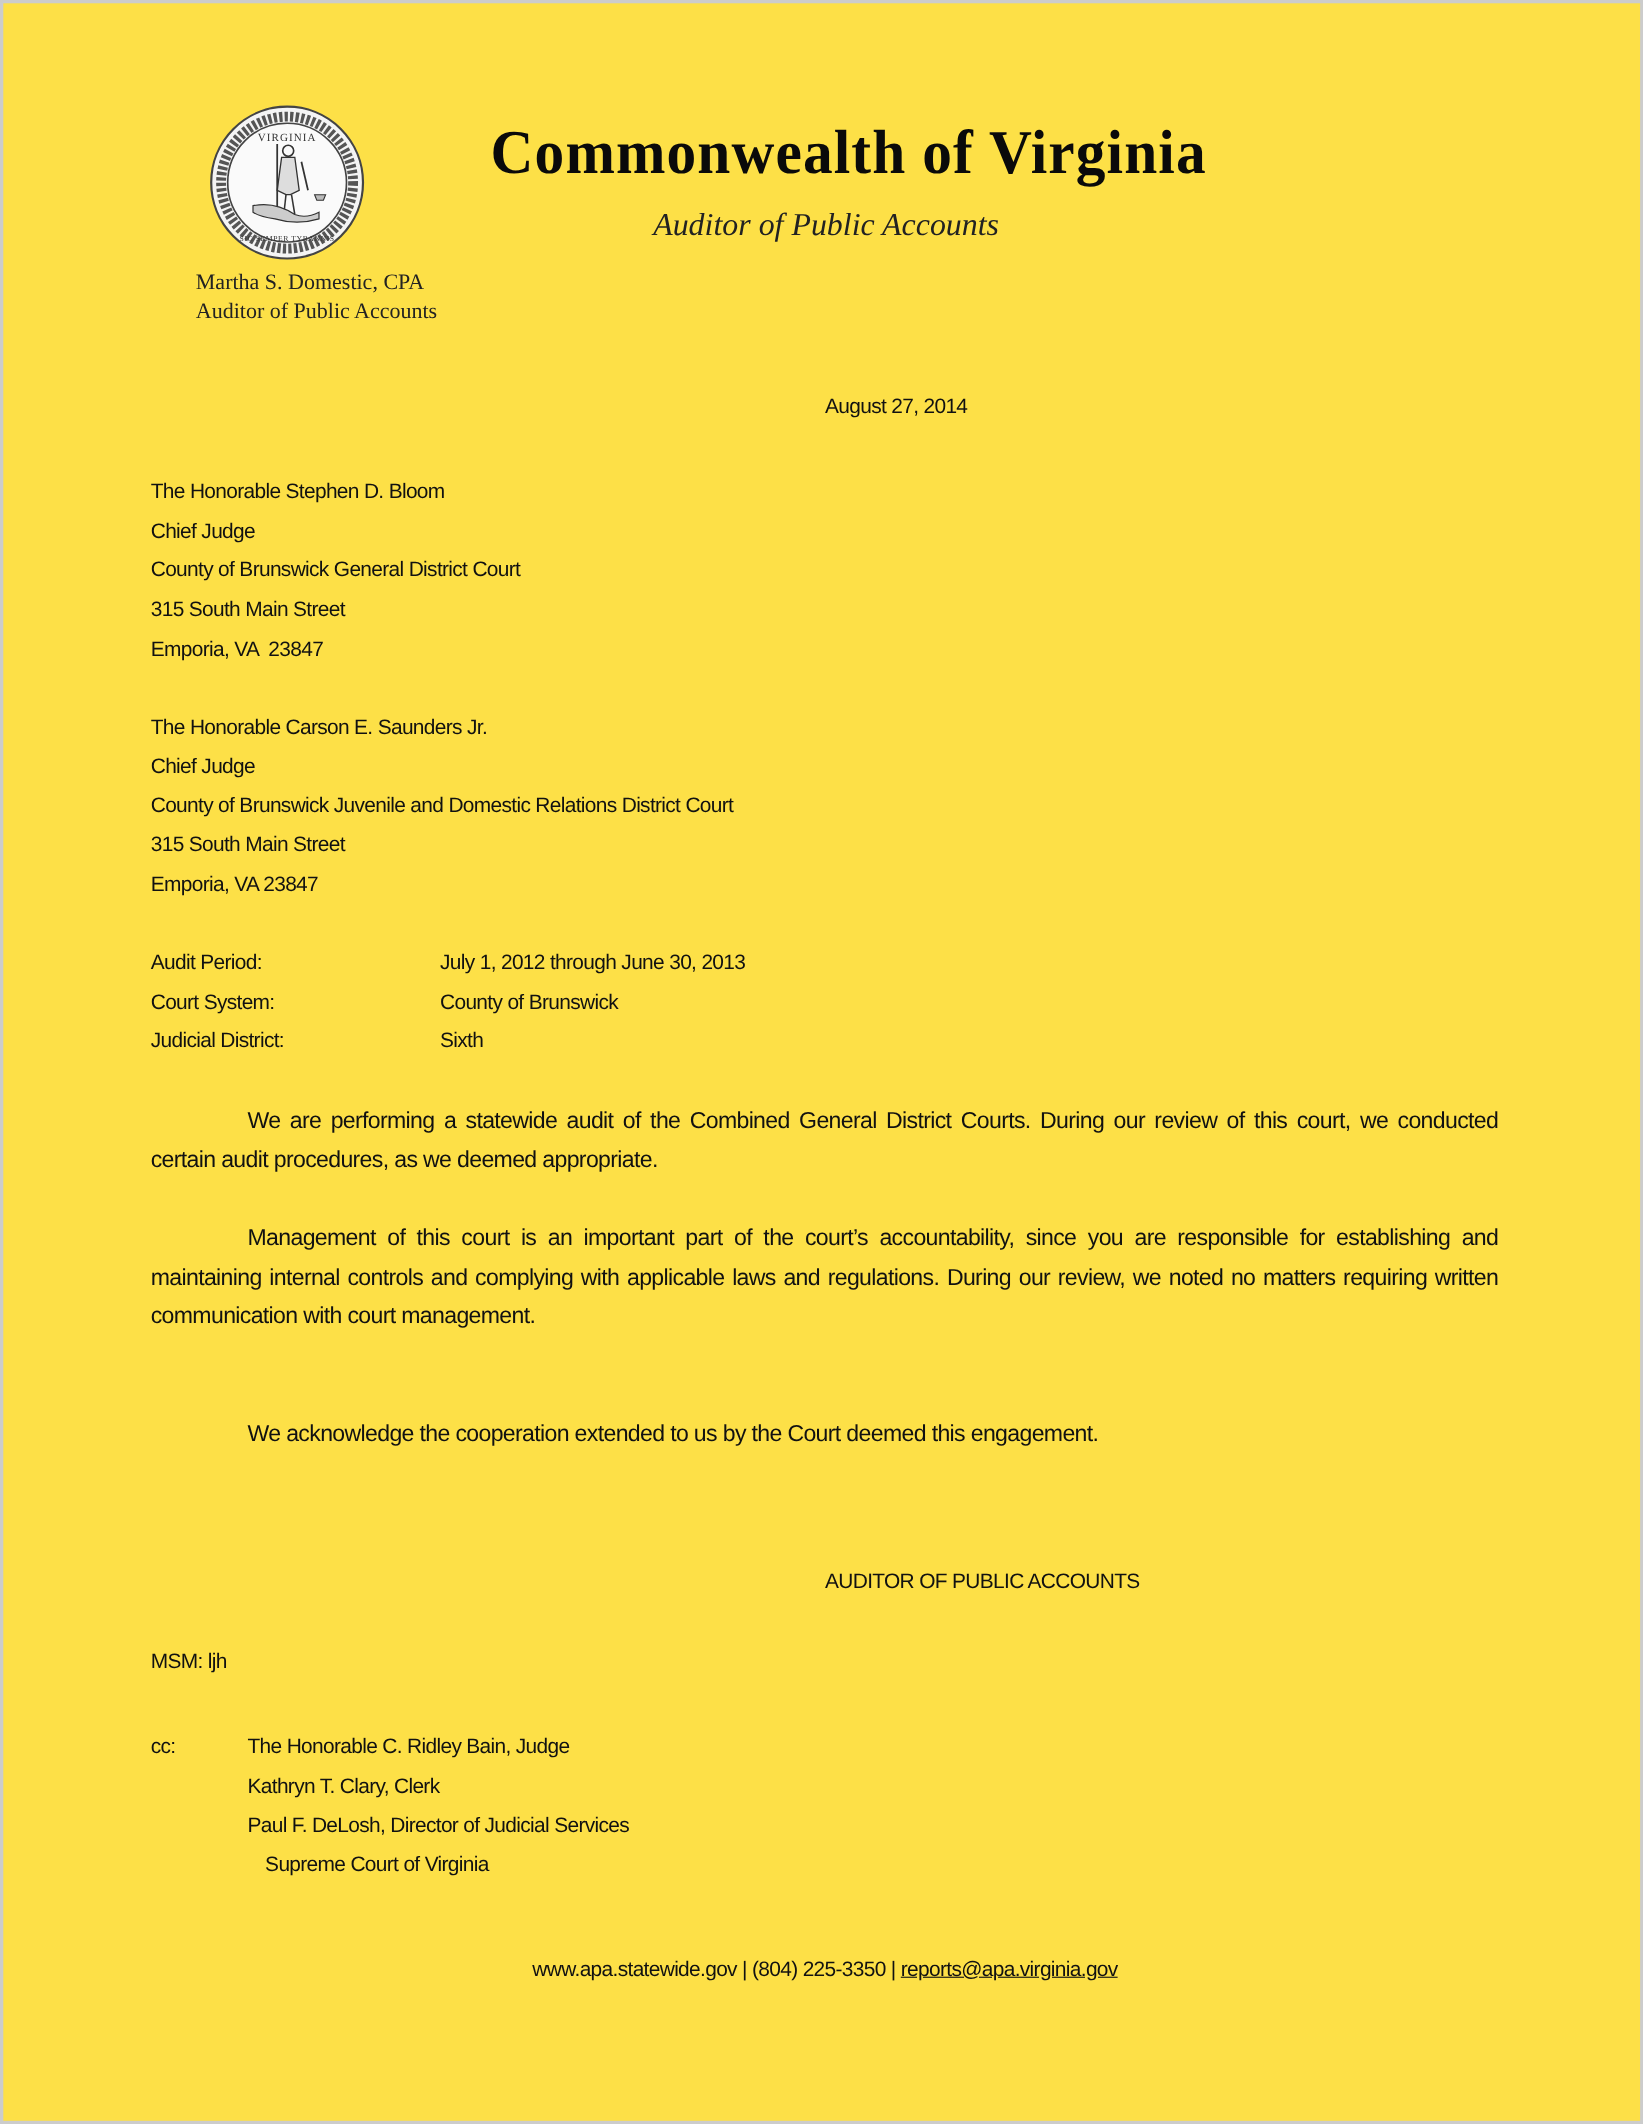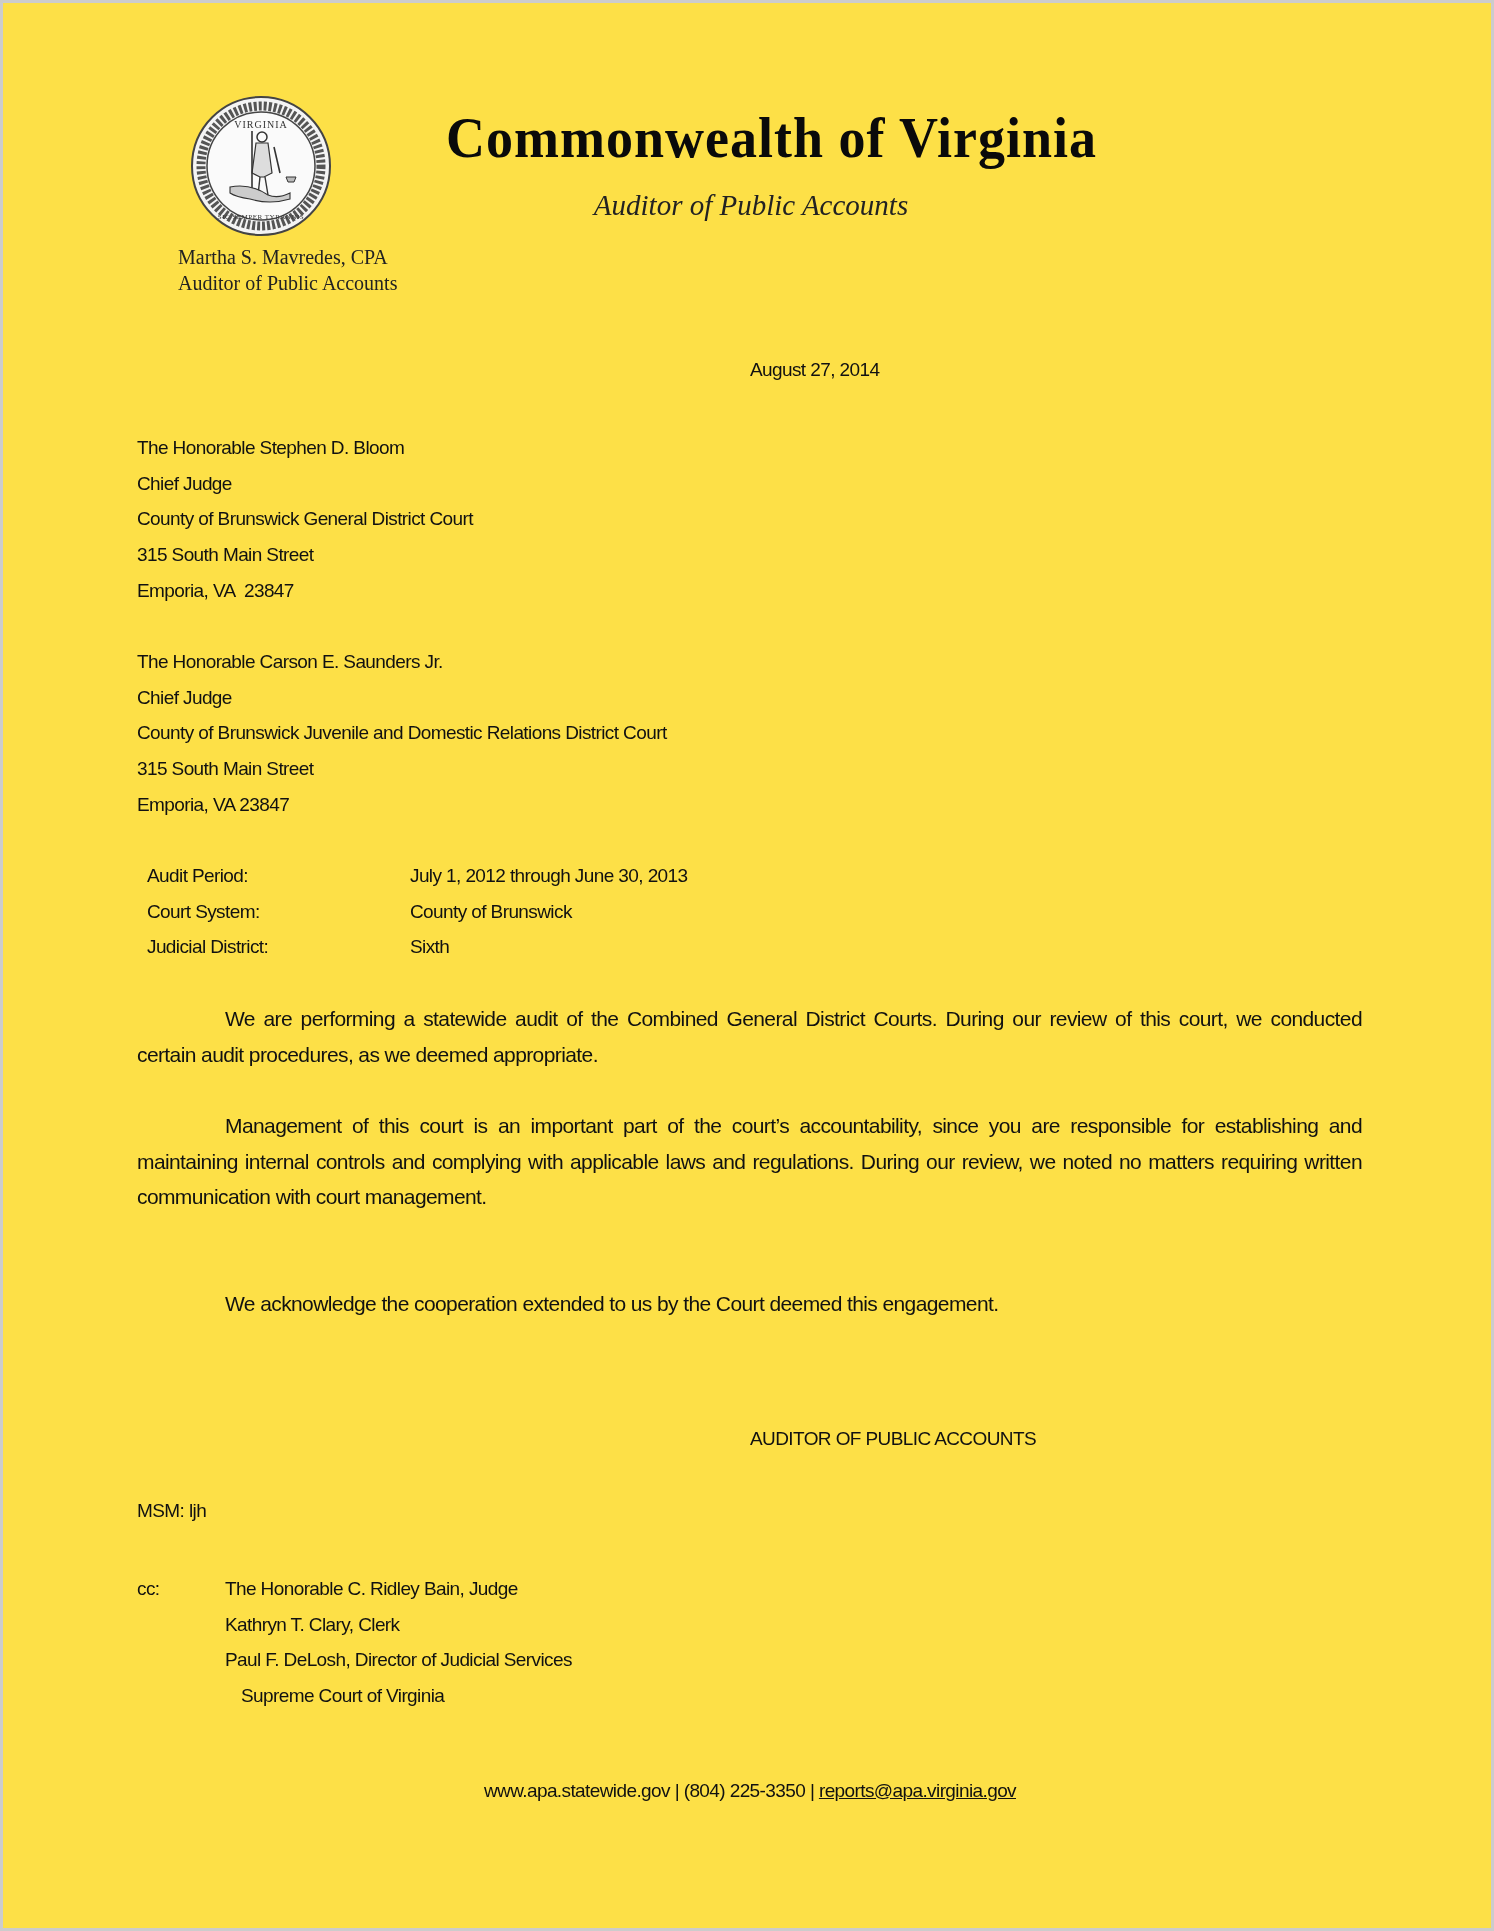--- a/index.html
+++ b/index.html
@@ -54,21 +54,21 @@
 
     <path d="M40 92 Q60 88 78 100 Q88 104 100 98 L100 104 Q80 110 60 104 Q46 102 40 98 Z" fill="#ccc" stroke="#333" stroke-width="1.1"></path>
     <path d="M96 82 l10 0 l-2 5 l-6 0 z" fill="#bbb" stroke="#333" stroke-width="1"></path>
     <text x="71" y="124" text-anchor="middle" font-family="Liberation Serif, serif" font-size="7" fill="#333" letter-spacing="0.5">SIC SEMPER TYRANNIS</text>
   </svg>
 
   <div class="abs title">Commonwealth of Virginia</div>
   <div class="abs subtitle">Auditor of Public Accounts</div>
 
   <div class="abs hdr-small" style="left:175px; top:241px;">
-    <div>Martha S. Mavredes, CPA</div>
+    <div>Martha S. Domestic, CPA</div>
     <div>Auditor of Public Accounts</div>
   </div>
 
 
   <div class="abs body-font" style="left:747px; top:356px;">August 27, 2014</div>
 
   <div class="abs body-font line" style="left:134px; top:427px;">
     <div>The Honorable Stephen D. Bloom</div>
     <div>Chief Judge</div>
     <div>County of Brunswick General District Court</div>
@@ -77,21 +77,21 @@
   </div>
 
   <div class="abs body-font line" style="left:134px; top:641px;">
     <div>The Honorable Carson E. Saunders Jr.</div>
     <div>Chief Judge</div>
     <div>County of Brunswick Juvenile and Domestic Relations District Court</div>
     <div>315 South Main Street</div>
     <div>Emporia, VA 23847</div>
   </div>
 
-  <div class="abs body-font line" style="left:134px; top:855px;margin-left:10px;">
+  <div class="abs body-font line" style="left:134px; top:855px;">
     <div>
       <span style="display:inline-block; width:263px;">Audit Period:</span><span>July 1, 2012 through June 30, 2013</span>
     </div>
     <div>
       <span style="display:inline-block; width:263px;">Court System:</span><span>County of Brunswick</span>
     </div>
     <div>
       <span style="display:inline-block; width:263px;">Judicial District:</span><span>Sixth</span>
     </div>
   </div>

